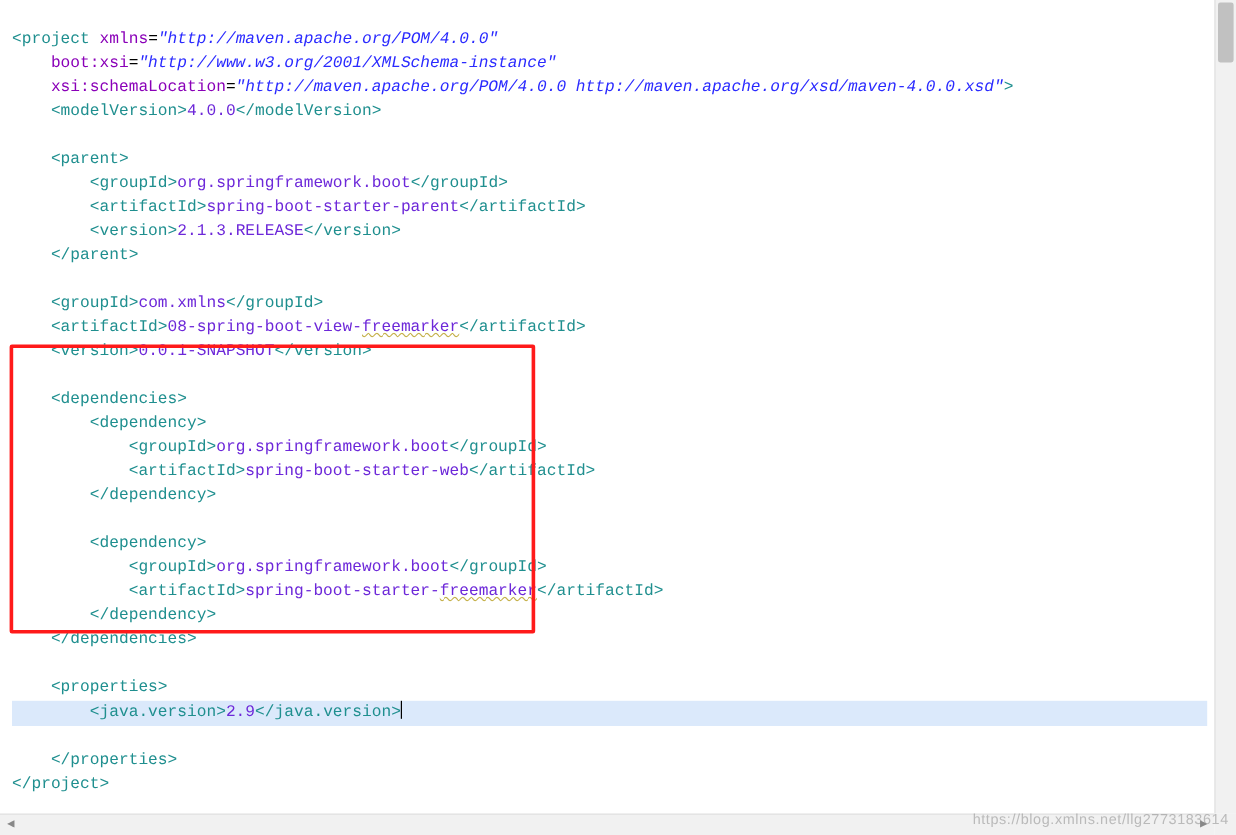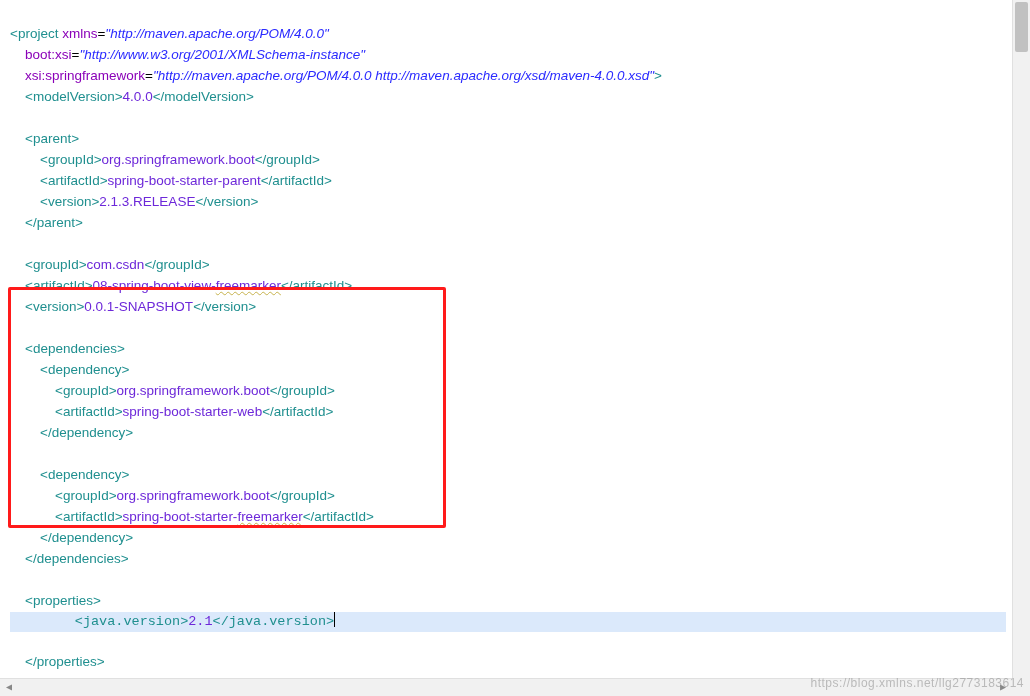--- a/index.html
+++ b/index.html
@@ -14,21 +14,21 @@
   }
   .editor {
     width: 1010px;
     height: 678px;
     overflow: auto;
     padding: 4px 4px 4px 10px;
     background: #ffffff;
     line-height: 20px;
     white-space: pre;
   }
-  .line { font-family: Liberation Sans, sans-serif; }
+  .line { font-family: Liberation Mono, monospace; }
   .tag { color: #1f8f8f; }          
   .attr-name { color: #8a00b8; }    
   .attr-val { color: #2a2aff; font-style: italic; }
   .eq { color: #000; }
   .text { color: #6d28d9; }
   .highlight-line {
     background: #dbe9fb;
     display: block;
     width: 100%;
   }
@@ -114,47 +114,47 @@
     height: 18px;
     background: #f1f1f1;
   }
 </style>
 </head>
 <body>
 
 <div class="editor">
 <span class="line"><span class="tag">&lt;<span>project</span></span> <span class="attr-name">xmlns</span><span class="eq">=</span><span class="attr-val">"http://maven.apache.org/POM/4.0.0"</span></span>
 <span class="line">    <span class="attr-name">boot:xsi</span><span class="eq">=</span><span class="attr-val">"http://www.w3.org/2001/XMLSchema-instance"</span></span>
-<span class="line">    <span class="attr-name">xsi:springframework</span><span class="eq">=</span><span class="attr-val">"http://maven.apache.org/POM/4.0.0 http://maven.apache.org/xsd/maven-4.0.0.xsd"</span><span class="tag">&gt;</span></span>
+<span class="line">    <span class="attr-name">xsi:schemaLocation</span><span class="eq">=</span><span class="attr-val">"http://maven.apache.org/POM/4.0.0 http://maven.apache.org/xsd/maven-4.0.0.xsd"</span><span class="tag">&gt;</span></span>
 <span class="line">    <span class="tag">&lt;<span>modelVersion</span>&gt;</span><span class="text">4.0.0</span><span class="tag">&lt;/<span>modelVersion</span>&gt;</span></span>
 <span class="line"> </span>
 <span class="line">    <span class="tag">&lt;<span>parent</span>&gt;</span></span>
 <span class="line">        <span class="tag">&lt;<span>groupId</span>&gt;</span><span class="text">org.springframework.boot</span><span class="tag">&lt;/<span>groupId</span>&gt;</span></span>
 <span class="line">        <span class="tag">&lt;<span>artifactId</span>&gt;</span><span class="text">spring-boot-starter-parent</span><span class="tag">&lt;/<span>artifactId</span>&gt;</span></span>
 <span class="line">        <span class="tag">&lt;<span>version</span>&gt;</span><span class="text">2.1.3.RELEASE</span><span class="tag">&lt;/<span>version</span>&gt;</span></span>
 <span class="line">    <span class="tag">&lt;/<span>parent</span>&gt;</span></span>
 <span class="line"> </span>
-<span class="line">    <span class="tag">&lt;<span>groupId</span>&gt;</span><span class="text">com.csdn</span><span class="tag">&lt;/<span>groupId</span>&gt;</span></span>
+<span class="line">    <span class="tag">&lt;<span>groupId</span>&gt;</span><span class="text">com.xmlns</span><span class="tag">&lt;/<span>groupId</span>&gt;</span></span>
 <span class="line">    <span class="tag">&lt;<span>artifactId</span>&gt;</span><span class="text"><span>08-spring-boot-view-</span><span class="squiggle">freemarker</span></span><span class="tag">&lt;/<span>artifactId</span>&gt;</span></span>
 <span class="line">    <span class="tag">&lt;<span>version</span>&gt;</span><span class="text">0.0.1-SNAPSHOT</span><span class="tag">&lt;/<span>version</span>&gt;</span></span>
 <span class="line"> </span>
 <span class="line">    <span class="tag">&lt;<span>dependencies</span>&gt;</span></span>
 <span class="line">        <span class="tag">&lt;<span>dependency</span>&gt;</span></span>
 <span class="line">            <span class="tag">&lt;<span>groupId</span>&gt;</span><span class="text">org.springframework.boot</span><span class="tag">&lt;/<span>groupId</span>&gt;</span></span>
 <span class="line">            <span class="tag">&lt;<span>artifactId</span>&gt;</span><span class="text">spring-boot-starter-web</span><span class="tag">&lt;/<span>artifactId</span>&gt;</span></span>
 <span class="line">        <span class="tag">&lt;/<span>dependency</span>&gt;</span></span>
 <span class="line"> </span>
 <span class="line">        <span class="tag">&lt;<span>dependency</span>&gt;</span></span>
 <span class="line">            <span class="tag">&lt;<span>groupId</span>&gt;</span><span class="text">org.springframework.boot</span><span class="tag">&lt;/<span>groupId</span>&gt;</span></span>
 <span class="line">            <span class="tag">&lt;<span>artifactId</span>&gt;</span><span class="text"><span>spring-boot-starter-</span><span class="squiggle">freemarker</span></span><span class="tag">&lt;/<span>artifactId</span>&gt;</span></span>
 <span class="line">        <span class="tag">&lt;/<span>dependency</span>&gt;</span></span>
 <span class="line">    <span class="tag">&lt;/<span>dependencies</span>&gt;</span></span>
 <span class="line"> </span>
 <span class="line">    <span class="tag">&lt;<span>properties</span>&gt;</span></span>
-<span class="highlight-line">        <span class="tag">&lt;<span>java.version</span>&gt;</span><span class="text">2.1</span><span class="tag">&lt;/<span>java.version</span>&gt;</span><span class="caret"></span></span>
+<span class="highlight-line">        <span class="tag">&lt;<span>java.version</span>&gt;</span><span class="text">2.9</span><span class="tag">&lt;/<span>java.version</span>&gt;</span><span class="caret"></span></span>
 <span class="line">    <span class="tag">&lt;/<span>properties</span>&gt;</span></span>
 <span class="line"><span class="tag">&lt;/<span>project</span>&gt;</span></span>
 </div>
 
 <div class="red-box"></div>
 
 <div class="scrollbar-v">
   <div class="thumb"></div>
 </div>
 <div class="scrollbar-h">

